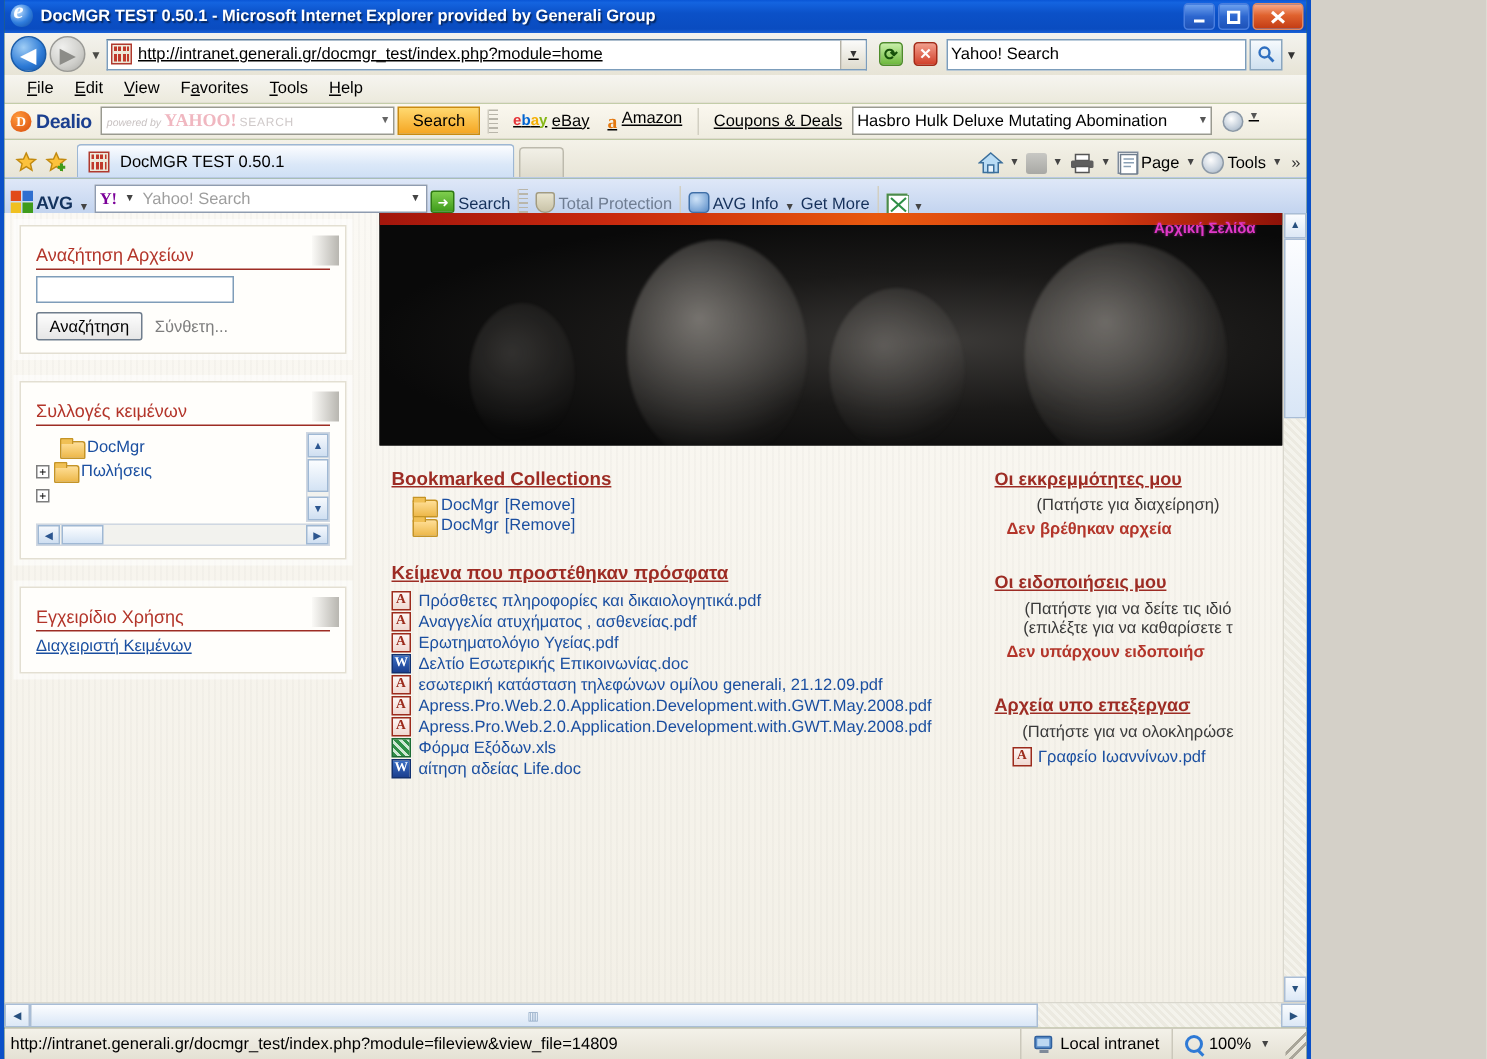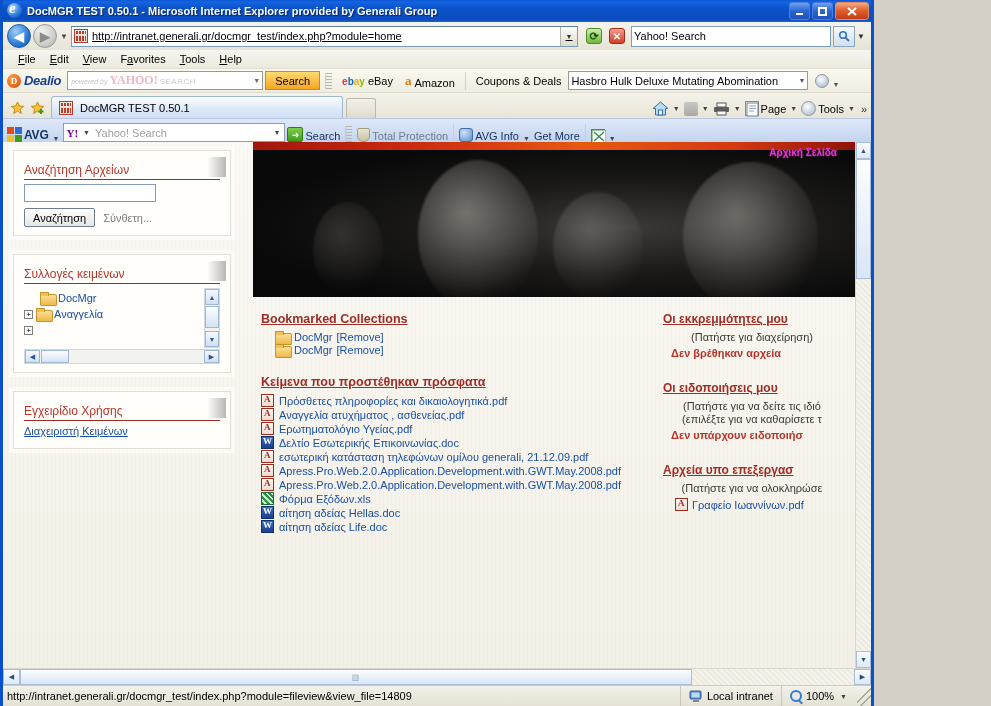--- a/index.html
+++ b/index.html
@@ -160,21 +160,21 @@
     padding: 0 4px; flex: 0 0 24px; gap: 2px;
   }
   .dealio-logo { display: flex; align-items: center; gap: 3px; padding-right: 4px; }
   .dealio-mark {
     width: 14px; height: 14px; border-radius: 50%;
     background: radial-gradient(circle at 35% 30%,#ff9a3c,#d94b0a);
     color: #fff; font-size: 9px; font-weight: bold;
     display: flex; align-items: center; justify-content: center;
     font-family: "Liberation Serif", serif;
   }
-  .dealio-word { font-size: 13px; font-weight: bold; color: #1b3f8f; letter-spacing: -.3px; font-style: italic; }
+  .dealio-word { font-size: 13px; font-weight: bold; color: #1b3f8f; letter-spacing: -.3px; }
   .yahoo-input {
     width: 196px; height: 19px; background: #fff; border: 1px solid #9a9a90;
     display: flex; align-items: center; justify-content: flex-end; padding-right: 2px;
     position: relative;
   }
   .yh-watermark {
     position: absolute; left: 3px; top: 1px; display:flex; align-items:baseline; gap:2px;
   }
   .yh-powered { font-size: 7px; color: #c9c3c3; font-style: italic; }
   .yh-yahoo { font-size: 12px; font-weight: bold; color: #f0b7c0; font-family: "Liberation Serif", serif; }
@@ -184,21 +184,21 @@
     height: 19px; padding: 0 9px;
     background: linear-gradient(to bottom,#ffd970,#f5a623);
     border: 1px solid #c98b12; font-size: 11px; color: #000;
     display: flex; align-items: center;
   }
   .tb-grip {
     width: 7px; height: 16px; margin: 0 3px;
     background: repeating-linear-gradient(to bottom,#b9b6aa 0 1px,transparent 1px 3px);
     border-left: 1px solid #cfccc0;
   }
-  .tb-item { display: flex; align-items: flex-end; gap: 3px; padding: 0 5px; font-size: 11px; color: #000; }
+  .tb-item { display: flex; align-items: flex-start; gap: 3px; padding: 0 5px; font-size: 11px; color: #000; text-decoration: underline; }
   .ebay-ic { font-size: 10px; font-weight: bold; }
   .ebay-ic .e { color:#e53238 } .ebay-ic .b { color:#0064d2 } .ebay-ic .a { color:#f5af02 } .ebay-ic .y { color:#86b817 }
   .amazon-ic { font-family: "Liberation Serif", serif; font-weight: bold; font-size: 13px; color: #e47911; }
   .vsep { width: 1px; height: 18px; background: #d2cfc2; margin: 0 3px; }
   .combo-toy {
     width: 240px; height: 19px; background: #fff; border: 1px solid #9a9a90;
     display: flex; align-items: center; padding: 0 2px; font-size: 11px; color: #000;
   }
   .combo-toy .lbl { flex: 1; white-space: nowrap; overflow: hidden; }
   .combo-caret { font-size: 7px; color: #555; }
@@ -757,21 +757,21 @@
             <div class="tree-in">
               <div class="tree-list">
                 <div class="tree-row">
                   <span class="pad"></span>
                   <span class="folder"></span>
                   <span>DocMgr</span>
                 </div>
                 <div class="tree-row">
                   <span class="plusbox">+</span>
                   <span class="folder"></span>
-                  <span>Αναγγελία</span>
+                  <span>Πωλήσεις</span>
                 </div>
                 <div class="tree-row">
                   <span class="plusbox">+</span>
                 </div>
 
               </div>
               <div class="vscroll">
                 <div class="sbtn">▲</div>
                 <div class="sthumb"></div>
                 <div class="strack"></div>
@@ -843,24 +843,20 @@
           <div class="doc-row">
             <span class="ficon pdf"></span>
             <span>Apress.Pro.Web.2.0.Application.Development.with.GWT.May.2008.pdf</span>
           </div>
           <div class="doc-row">
             <span class="ficon xls"></span>
             <span>Φόρμα Εξόδων.xls</span>
           </div>
           <div class="doc-row">
             <span class="ficon doc"></span>
-            <span>αίτηση αδείας Hellas.doc</span>
-          </div>
-          <div class="doc-row">
-            <span class="ficon doc"></span>
             <span>αίτηση αδείας Life.doc</span>
           </div>
         </div>
 
         <div class="mainright">
           <div class="r-blk">
             <div class="sec-head right">Οι εκκρεμμότητες μου</div>
             <div class="r-sub">(Πατήστε για διαχείρηση)</div>
             <div class="r-none">Δεν βρέθηκαν αρχεία</div>
           </div>

